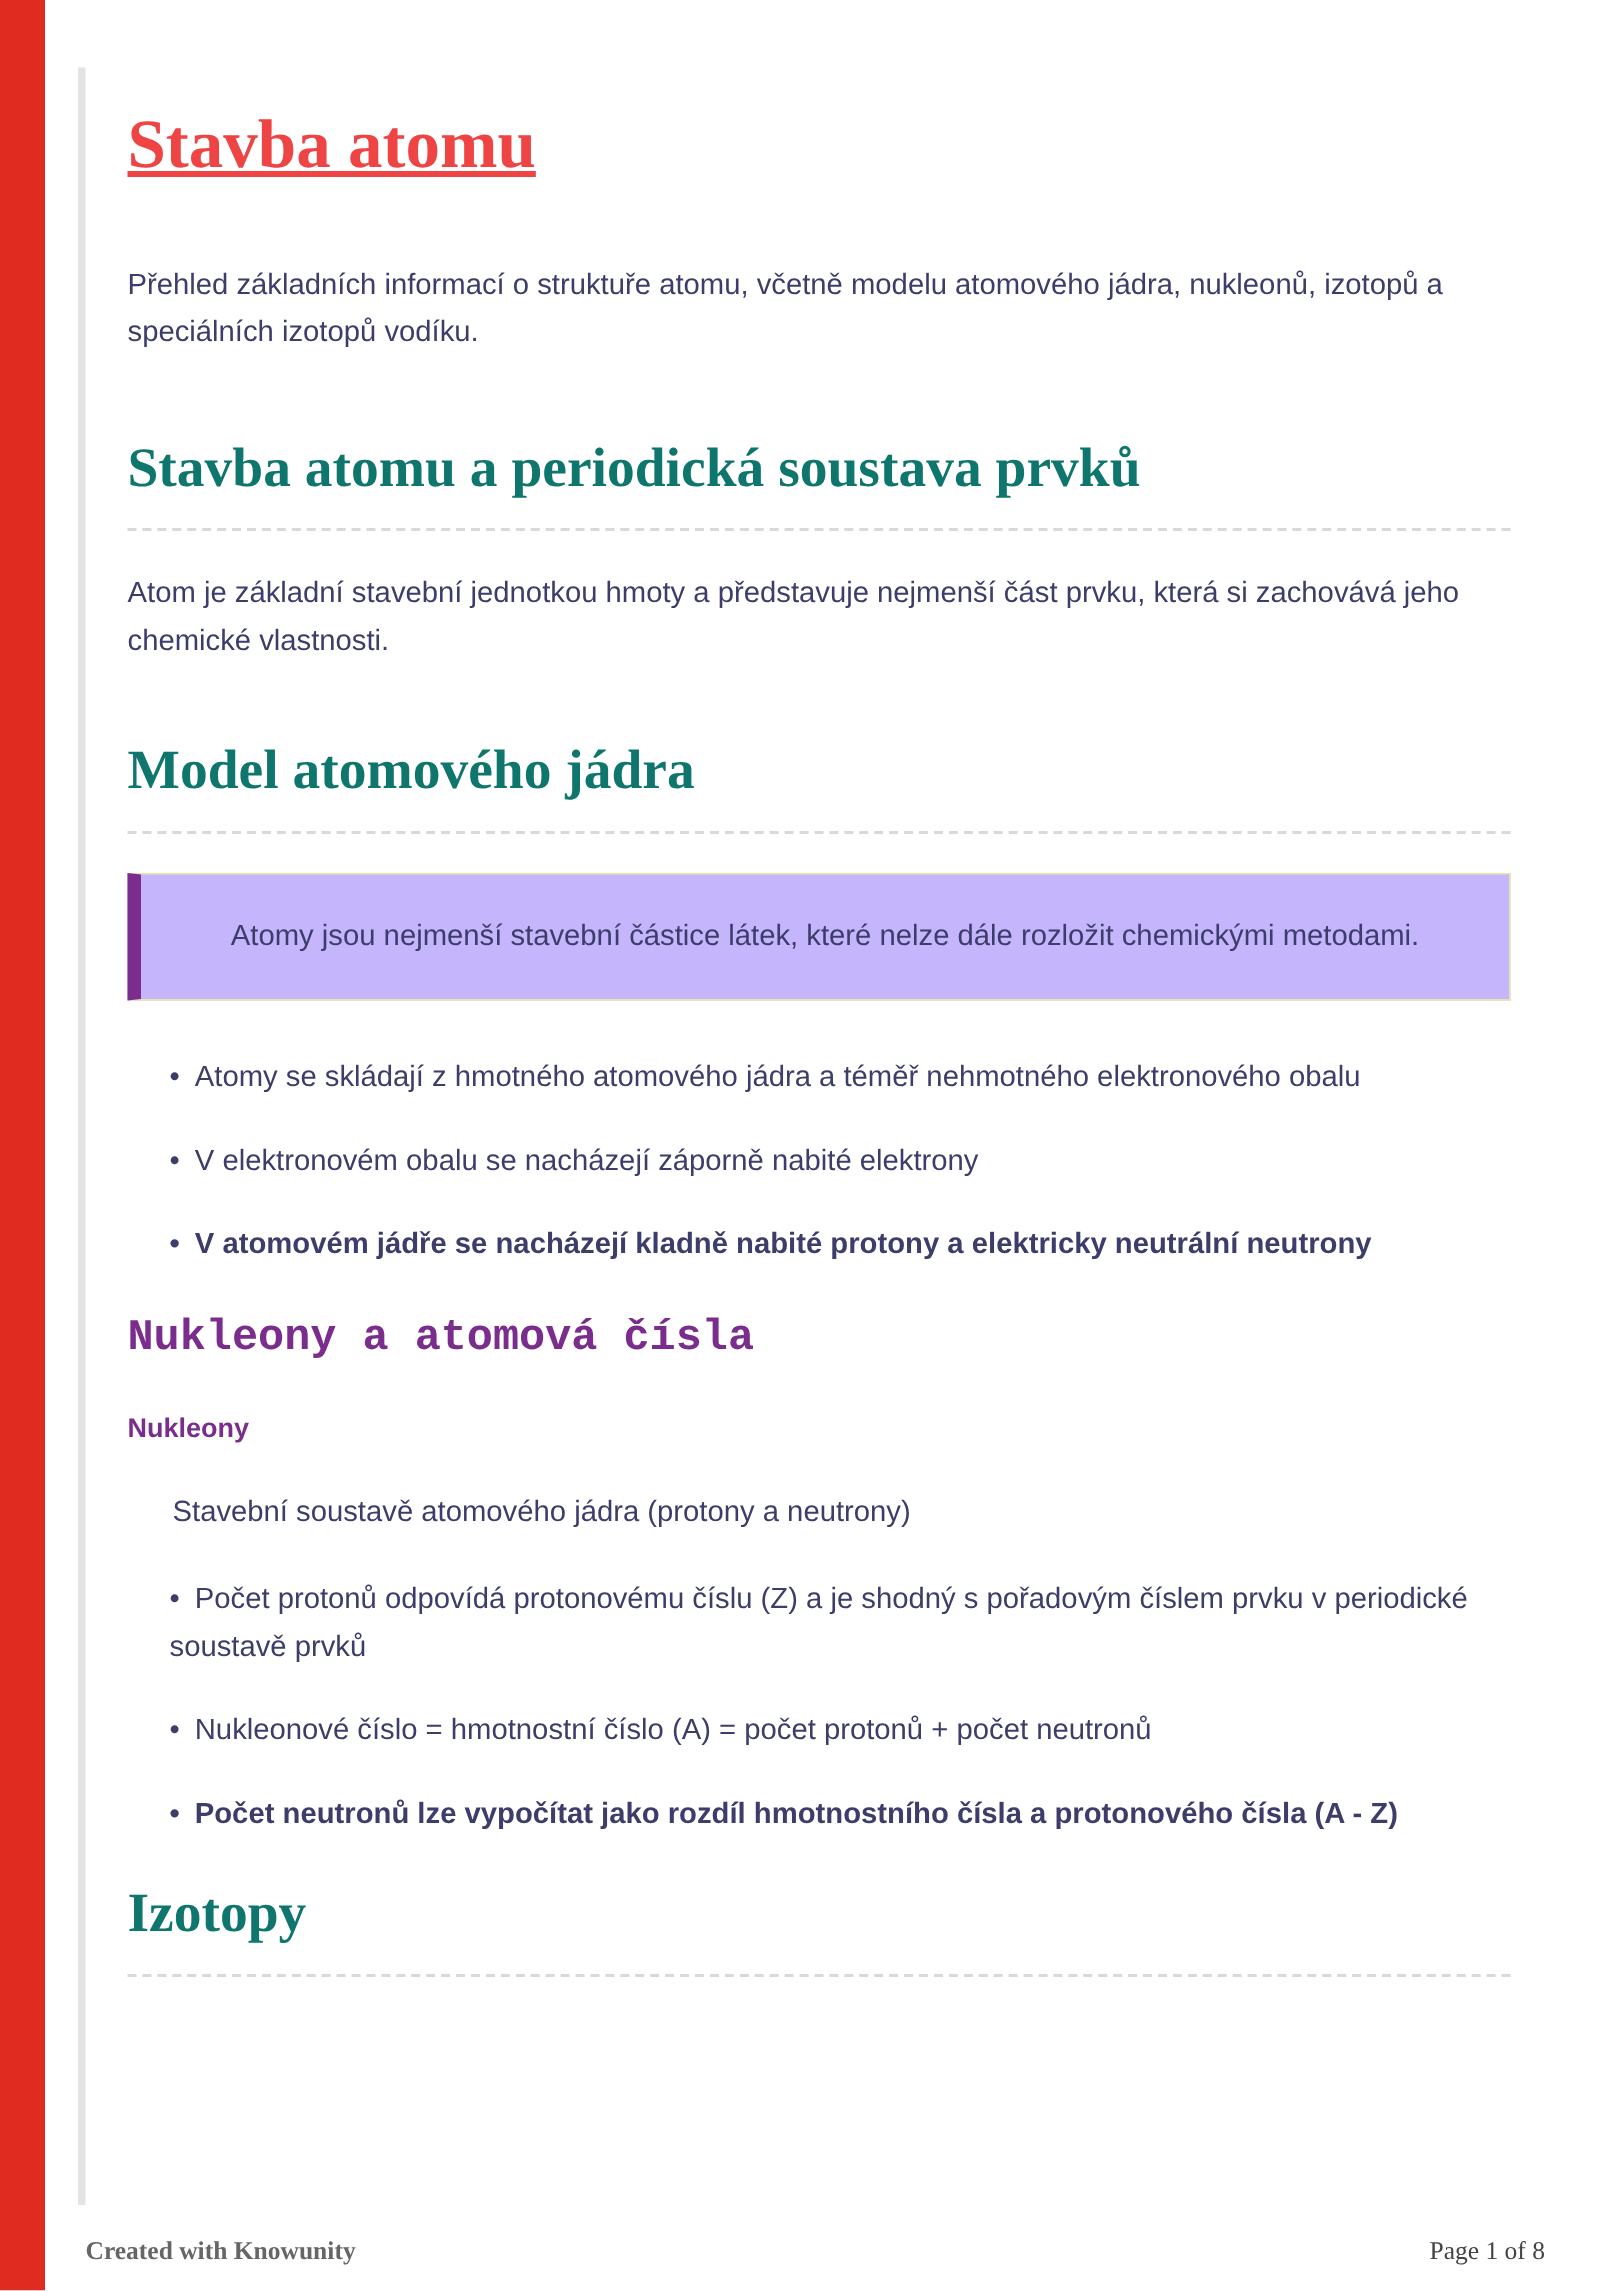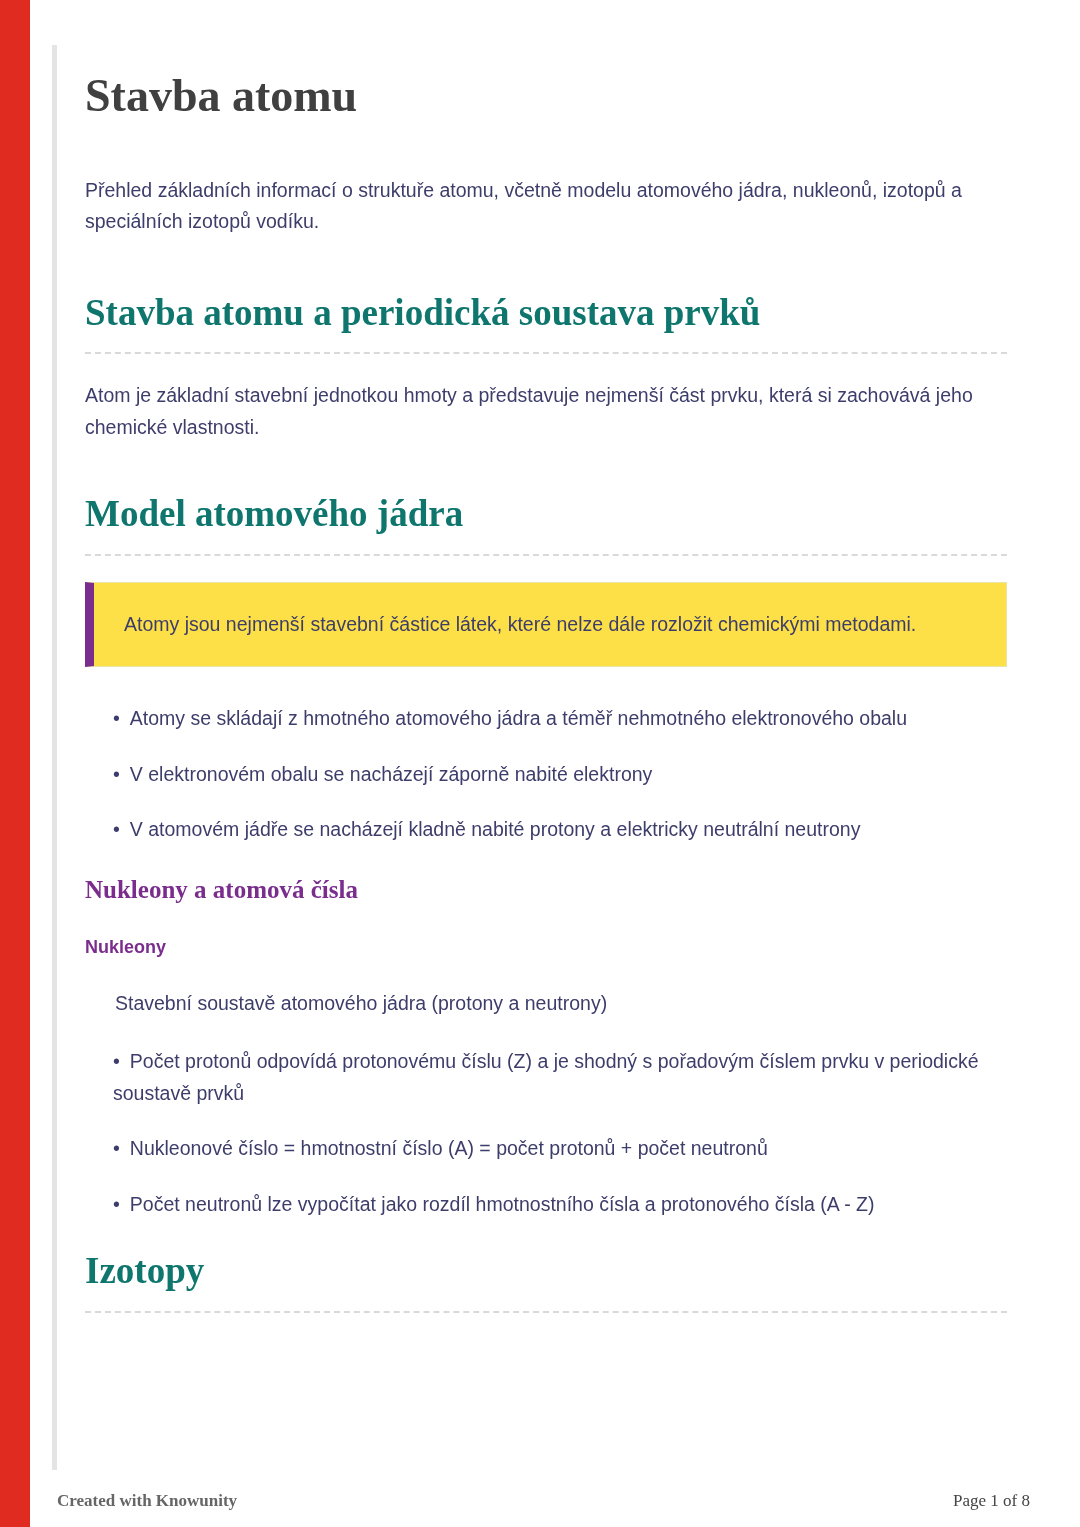--- a/index.html
+++ b/index.html
@@ -34,70 +34,72 @@
     left: 85px; top: 0;
     width: 922px;
     padding-top: 70px;
     color: #3d3d6b;
     font-size: 19.5px;
     line-height: 1.62;
   }
   h1.doc-title {
     font-family: "Liberation Serif", serif;
     font-weight: bold;
-    color: #404040;
+    color: #ef4444;
     font-size: 46px;
     line-height: 1.15;
     margin: 0 0 52px 0;
+    text-decoration: underline;
   }
   p.body-text {
     margin: 0 0 48px 0;
   }
   p.intro {
     margin: 0 0 52px 0;
   }
   h2.section-heading {
     font-family: "Liberation Serif", serif;
     font-weight: bold;
     color: #0f766e;
     font-size: 37px;
     line-height: 1.25;
     margin: 0 0 26px 0;
     padding-bottom: 16px;
     border-bottom: 2px dashed #d9d9d9;
   }
   .callout {
-    background: #fde047;
+    background: #c4b5fd;
     border: 1px solid #e8e5a6;
     border-left: 9px solid #7b2d8e;
     padding: 26px 30px;
     margin: 0 0 36px 0;
+    text-align: center;
   }
   .callout p { margin: 0; }
   ul.bullets {
     list-style: none;
     margin: 0 0 28px 0;
     padding: 0 0 0 28px;
   }
   ul.bullets li {
     margin: 0 0 24px 0;
   }
-  ul.bullets li:last-child { margin-bottom: 0; }
+  ul.bullets li:last-child { margin-bottom: 0; font-weight: bold; }
   ul.bullets .b {
     display: inline-block;
     margin-right: 10px;
   }
   ul.bullets .li-text { display: inline; text-align: right; }
   ul.bullets.sub { margin-bottom: 28px; }
   p.after-bullets { margin: 0 0 36px 0; }
   h3.subsection-heading {
-    font-family: Liberation Serif, serif;
+    font-family: Liberation Mono, monospace;
     font-weight: bold;
     color: #7b2d8e;
-    font-size: 25px;
+    font-size: 29px;
     line-height: 1.25;
     margin: 0 0 28px 0;
   }
   p.term-label {
     color: #7b2d8e;
     font-weight: bold;
     font-size: 18px;
     margin: 0 0 26px 0;
   }
   p.definition {

